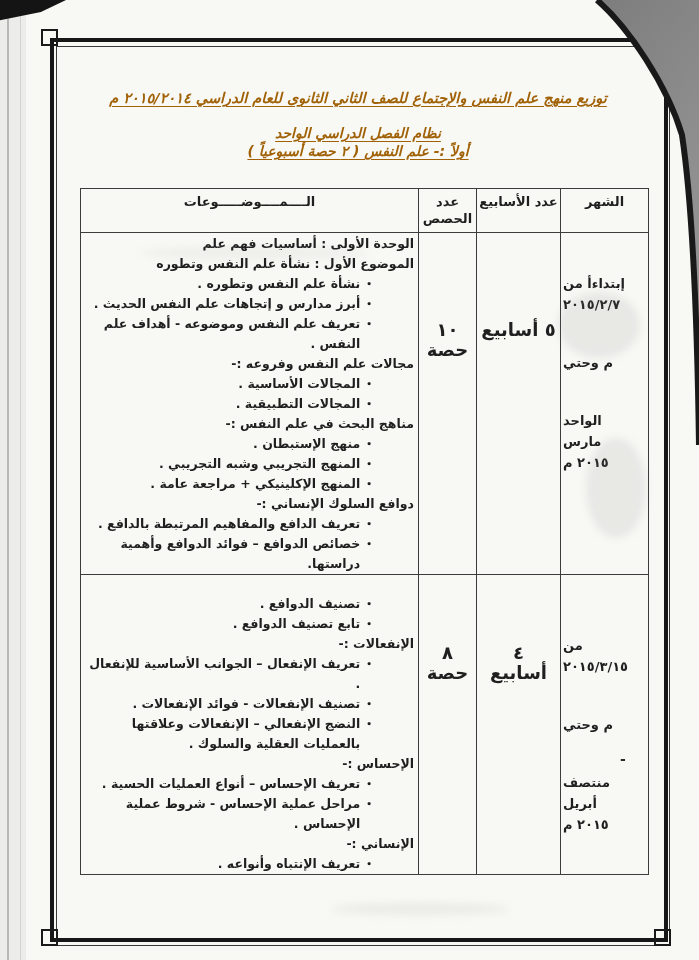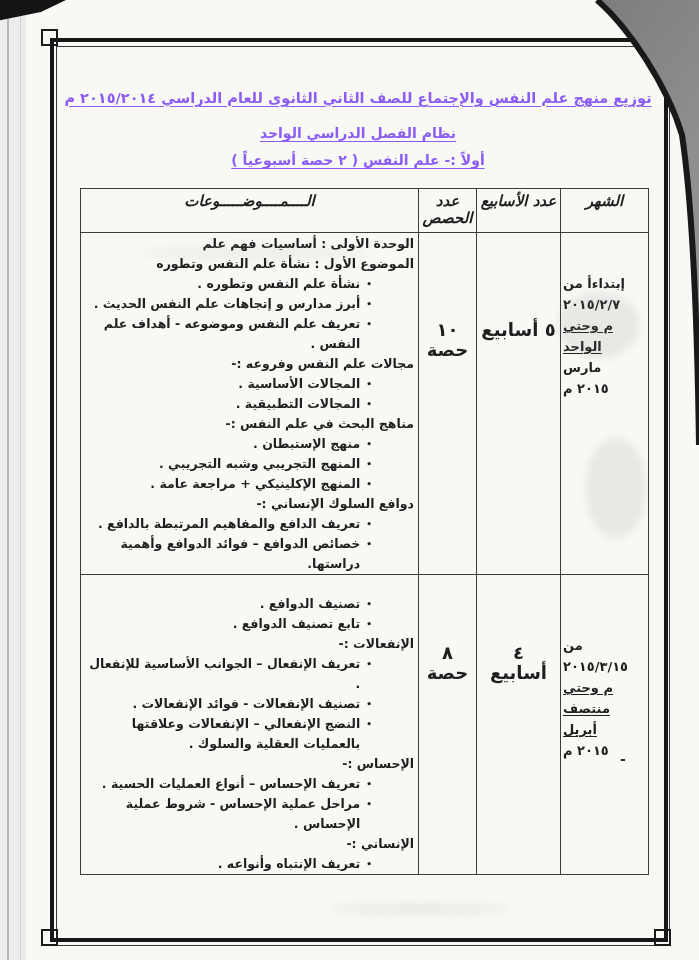--- a/index.html
+++ b/index.html
@@ -17,51 +17,51 @@
   .scan-line2{left:20px;top:0;width:1px;height:960px;background:#d2d2d0;}
   .corner-blob{left:0;top:0;width:66px;height:22px;background:#141414;
     clip-path:polygon(0 0,100% 0,62% 55%,0 92%);}
 
   
   .frame-thick{left:50px;top:38px;width:610px;height:896px;border:4px solid #171717;}
   .frame-thin{left:56px;top:46px;width:612px;height:898px;border:1px solid #3a3a3a;}
   .corner-stub{width:13px;height:13px;border:2px solid #1a1a1a;background:transparent;}
 
   
-  .doc-line{left:50px;width:616px;text-align:center;font-weight:bold;color:#8b5cf6;
-    text-decoration:underline;text-underline-offset:3px;}
+  .doc-line{left:50px;width:616px;text-align:center;font-weight:bold;color:#a16207;
+    text-decoration:underline;text-underline-offset:3px;font-style:italic;}
   .doc-title{top:90px;font-size:14.5px;}
   .doc-subtitle{top:125px;font-size:14px;}
-  .doc-section{top:152px;font-size:14px;}
+  .doc-section{top:143px;font-size:14px;}
 
   
   table.sched{position:absolute;left:80px;top:188px;width:568px;
     border-collapse:collapse;table-layout:fixed;direction:rtl;}
   .sched th,.sched td{border:1px solid #3c3c3c;vertical-align:top;padding:0;}
-  .sched th{font-size:15px;font-weight:bold;text-align:center;line-height:17px;padding-top:4px;font-style:italic;}
+  .sched th{font-size:13px;font-weight:bold;text-align:center;line-height:17px;padding-top:4px;}
   .sched thead tr{height:44px;}
   tr.r1{height:305px;}
   tr.r2{height:275px;}
 
   .t{font-size:12.5px;font-weight:bold;line-height:20px;text-align:right;color:#1f1f1f;}
   .h{text-underline-offset:2px;}
   .b{display:flex;gap:6px;padding-right:42px;}
   .blt{font-size:9px;line-height:20px;flex:none;}
   .topics-wrap{padding:1px 4px 0 4px;}
   .topics-wrap.low{padding-top:19px;}
 
   .num-cell{text-align:center;font-size:18px;font-weight:bold;line-height:20px;}
   .num-cell .pt1{padding-top:87px;}
   .num-cell .pt2{padding-top:68px;}
 
   .month-cell{font-size:13px;font-weight:bold;line-height:21px;text-align:left;}
   .month-wrap{padding:0 5px 0 2px;}
   .month-wrap.m1{padding-top:40px;}
   .month-wrap.m2{padding-top:60px;}
-  .u{text-decoration:underline;text-underline-offset:2px;}
+  .u{text-underline-offset:2px;margin-top:37px;}
 
   
   .flap{right:0;top:0;width:112px;height:445px;}
 
   
   .ghost{background:rgba(120,120,120,.13);border-radius:50%;filter:blur(4px);}
   .g1{left:558px;top:292px;width:82px;height:66px;}
   .g2{left:586px;top:438px;width:60px;height:100px;}
   .g3{left:140px;top:246px;width:230px;height:14px;background:rgba(120,120,120,.07);}
   .g4{left:330px;top:903px;width:180px;height:12px;background:rgba(120,120,120,.10);}

